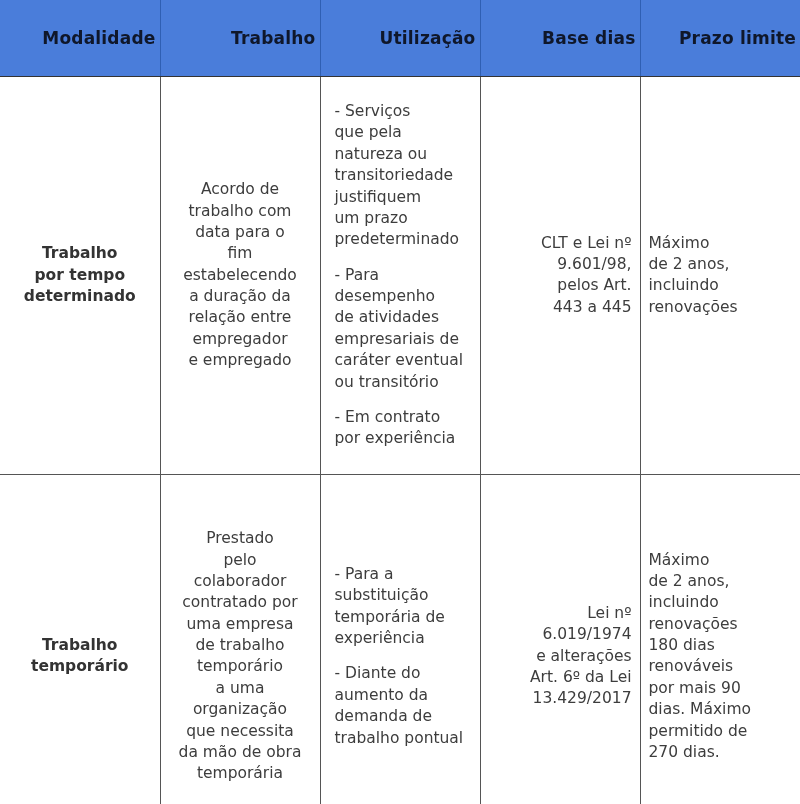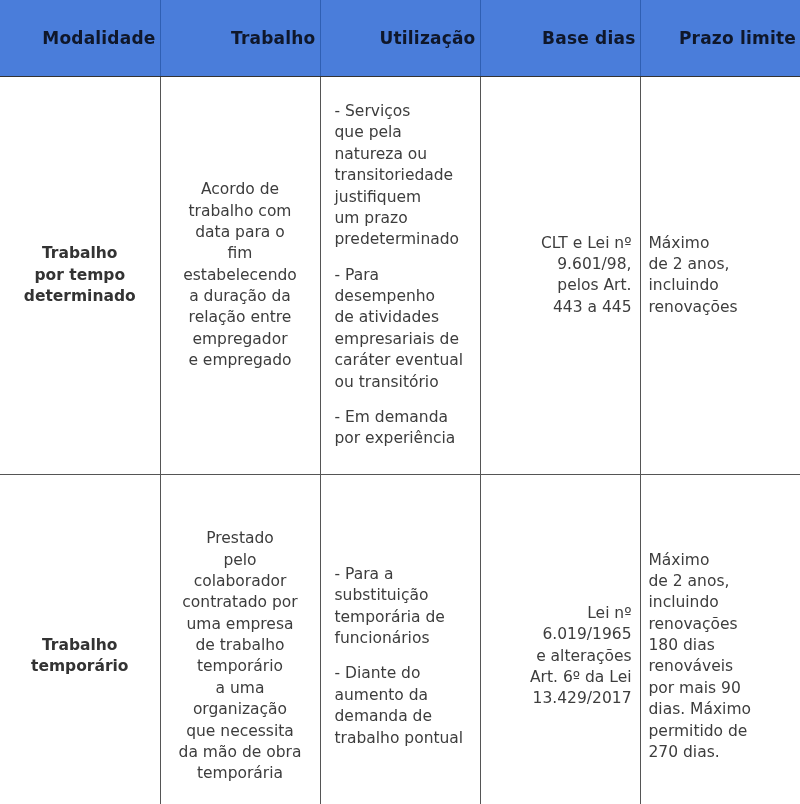--- a/index.html
+++ b/index.html
@@ -150,21 +150,21 @@
           </div>
           <div class="bullet-item">
             <span class="cell-text">-  Para
 desempenho
 de atividades
 empresariais de
 caráter eventual
 ou transitório</span>
           </div>
           <div class="bullet-item">
-            <span class="cell-text">-  Em demanda
+            <span class="cell-text">-  Em contrato
 por experiência</span>
           </div>
         </td>
         <td class="col-baselegal">
           <span class="cell-text">CLT e Lei nº
 9.601/98,
 pelos Art.
 443 a 445</span>
         </td>
         <td class="col-prazo">
@@ -192,32 +192,32 @@
 organização
 que necessita
 da mão de obra
 temporária</span>
         </td>
         <td class="col-utilizacao">
           <div class="bullet-item">
             <span class="cell-text">-  Para a
 substituição
 temporária de
-funcionários</span>
+experiência</span>
           </div>
           <div class="bullet-item">
             <span class="cell-text">-  Diante do
 aumento da
 demanda de
 trabalho pontual</span>
           </div>
         </td>
         <td class="col-baselegal">
           <span class="cell-text">Lei nº
-6.019/1965
+6.019/1974
 e alterações
 Art. 6º da Lei
 13.429/2017</span>
         </td>
         <td class="col-prazo">
           <span class="cell-text">Máximo
 de 2 anos,
 incluindo
 renovações
 180 dias

